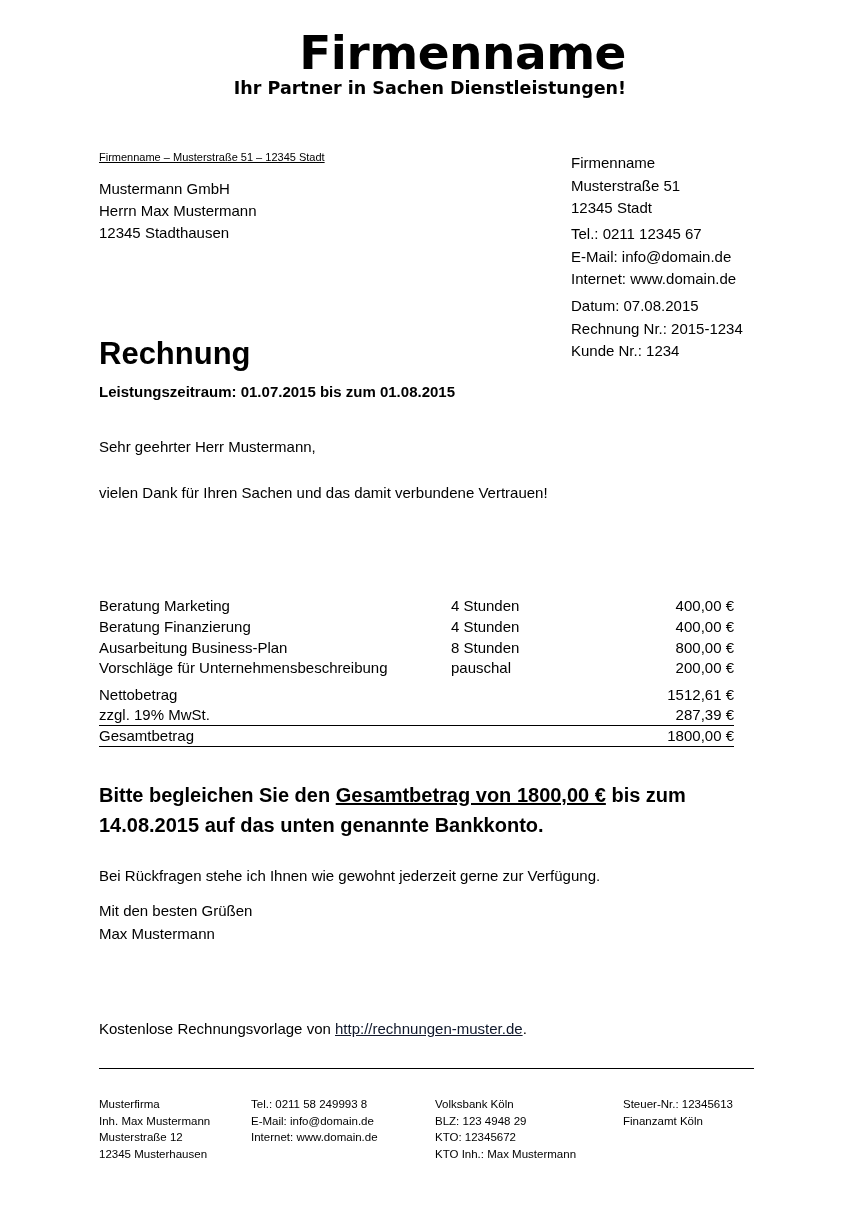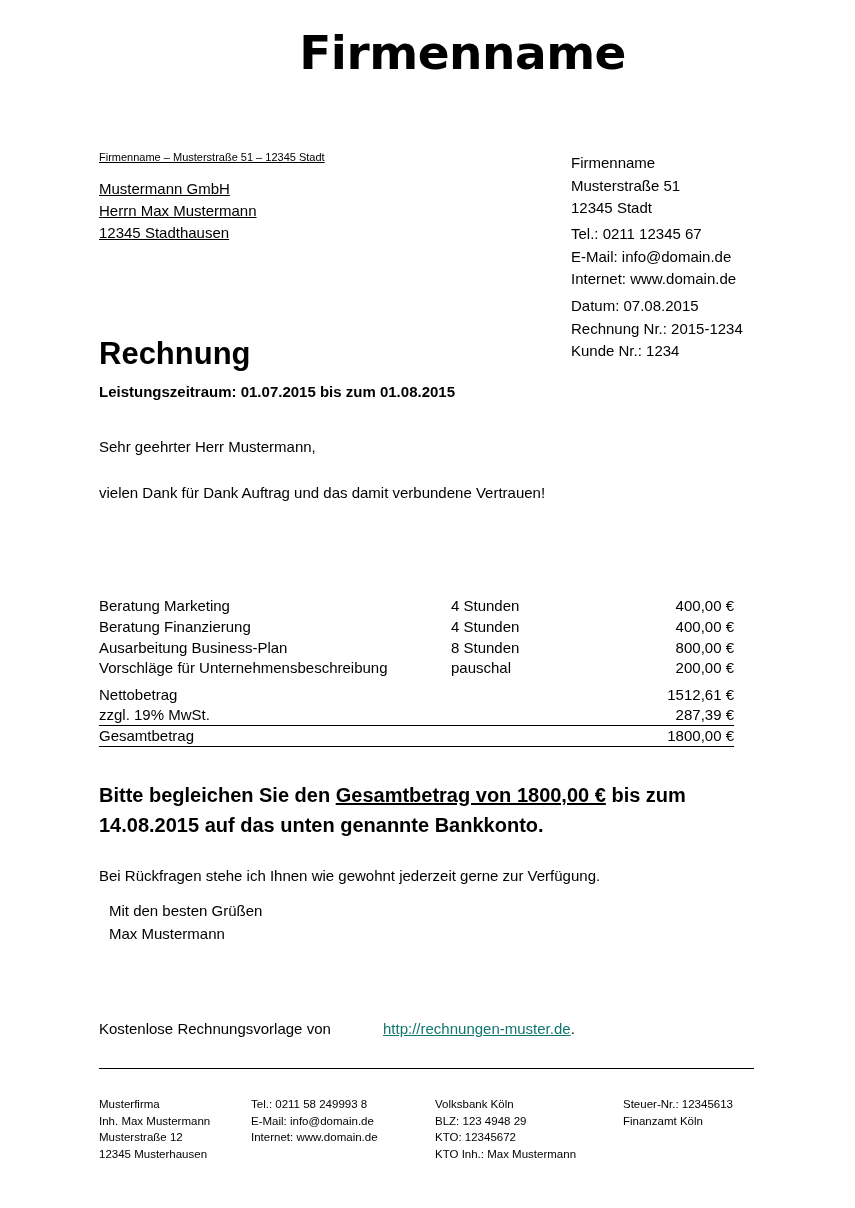--- a/index.html
+++ b/index.html
@@ -54,21 +54,20 @@
     text-decoration: underline;
     white-space: nowrap;
     text-align: center;
   }
   .recipient {
     position: absolute;
     left: 99px;
     top: 178px;
     font-size: 15px;
     line-height: 1.45;
-    text-decoration: underline;
   }
   .recipient div { white-space: nowrap; }
 
   
   .sender {
     position: absolute;
     left: 571px;
     top: 152px;
     font-size: 15px;
     line-height: 1.5;
@@ -180,32 +179,31 @@
     font-size: 15px;
     margin-top: 24px;
   }
   .closing {
     position: absolute;
     left: 99px;
     top: 900px;
     font-size: 15px;
     line-height: 1.5;
   }
-  .closing div { white-space: nowrap; margin-left: 10px; }
+  .closing div { white-space: nowrap; }
 
   .template-credit {
     position: absolute;
     left: 99px;
     top: 1020px;
     font-size: 15px;
   }
   .template-credit a {
-    color: #0f766e;
+    color: #0f172a;
     text-decoration: underline;
-    margin-left: 48px;
   }
 
   
   .footer-rule {
     position: absolute;
     left: 99px;
     top: 1068px;
     width: 655px;
     height: 0;
     border-top: 1px solid #000;
@@ -226,20 +224,21 @@
   .fc3 { width: 188px; }
   .fc4 { width: 136px; }
 </style>
 </head>
 <body>
 
 <div class="page">
 
   <div class="letterhead">
     <div class="company-name">Firmenname</div>
+    <div class="company-slogan">Ihr Partner in Sachen Dienstleistungen!</div>
   </div>
 
   <div class="return-line">Firmenname – Musterstraße 51 – 12345 Stadt</div>
 
   <div class="recipient">
     <div>Mustermann GmbH</div>
     <div>Herrn Max Mustermann</div>
     <div>12345 Stadthausen</div>
   </div>
 
@@ -259,21 +258,21 @@
     <div>Datum: 07.08.2015</div>
     <div>Rechnung Nr.: 2015-1234</div>
     <div>Kunde Nr.: 1234</div>
   </div>
 
   <div class="doc-title">Rechnung</div>
   <div class="doc-period">Leistungszeitraum: 01.07.2015 bis zum 01.08.2015</div>
 
   <div class="body-block">
     <p>Sehr geehrter Herr Mustermann,</p>
-    <p>vielen Dank für Dank Auftrag und das damit verbundene Vertrauen!</p>
+    <p>vielen Dank für Ihren Sachen und das damit verbundene Vertrauen!</p>
   </div>
 
   <table class="items">
     <tbody>
       <tr>
         <td class="col-desc">Beratung Marketing</td>
         <td class="col-qty">4 Stunden</td>
         <td class="col-amt">400,00 €</td>
       </tr>
       <tr>

